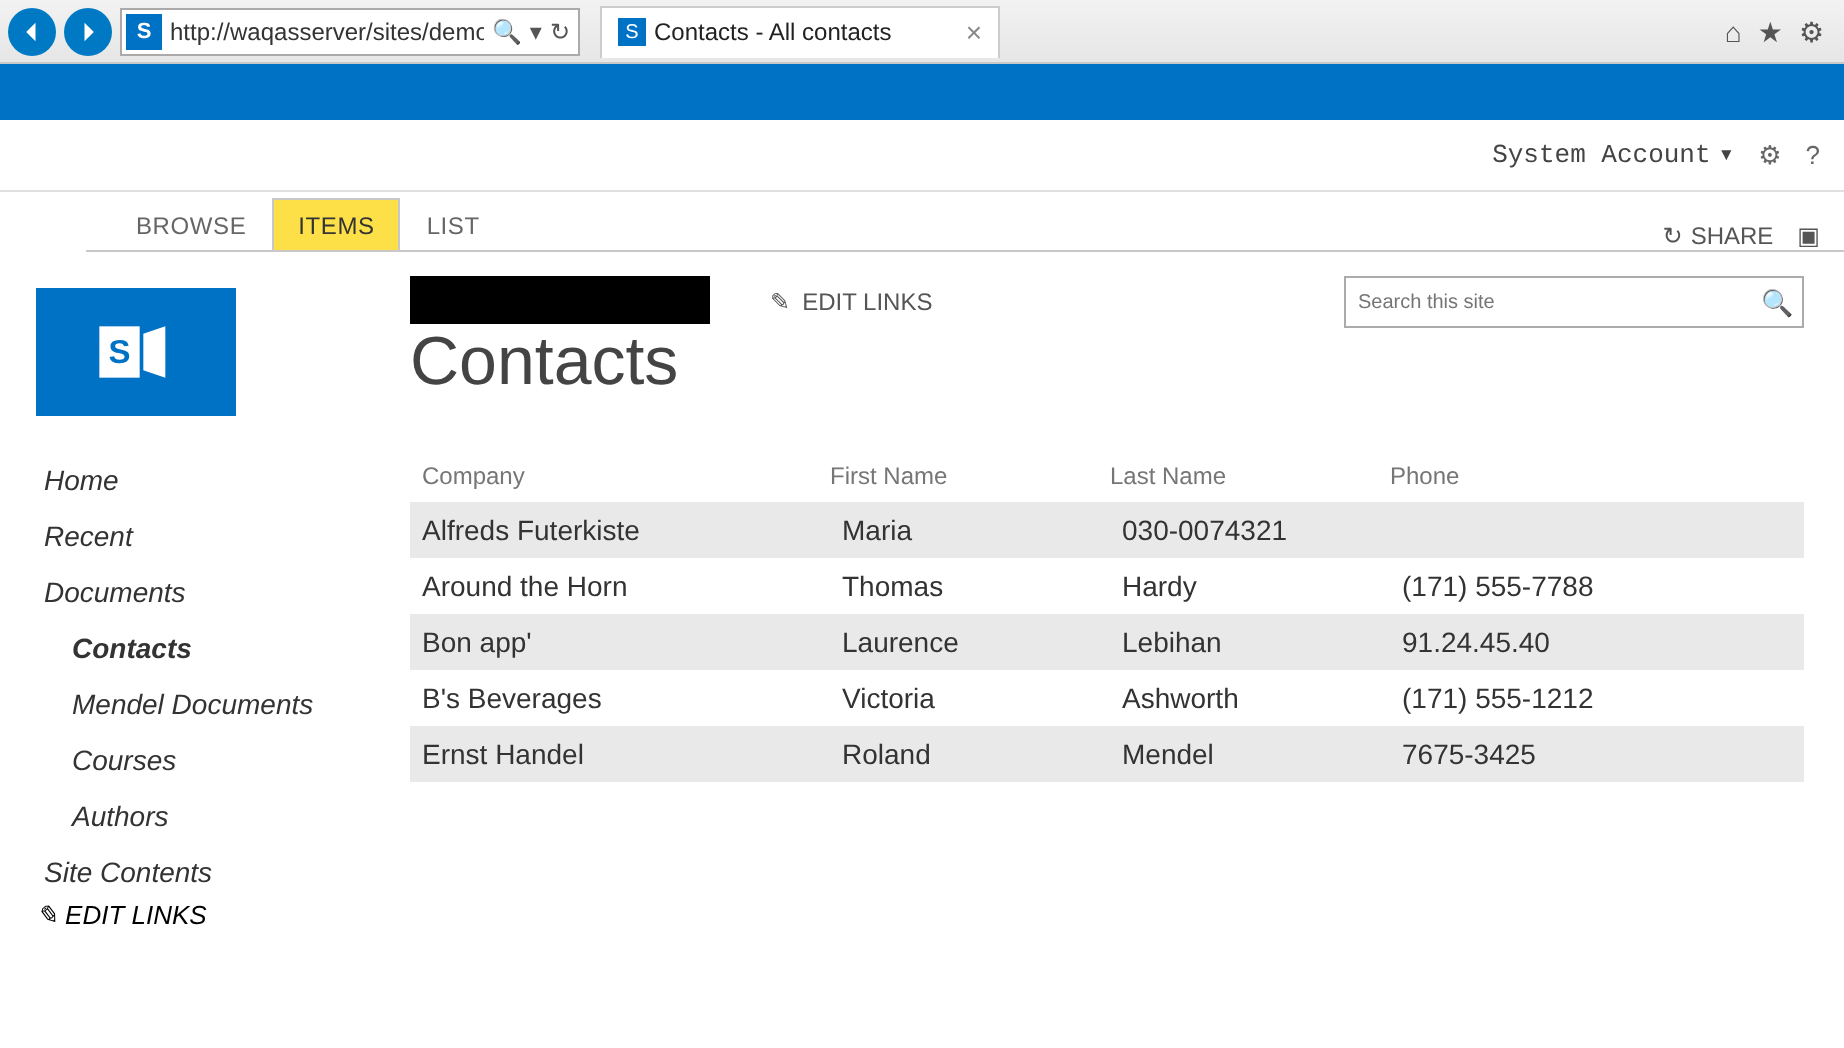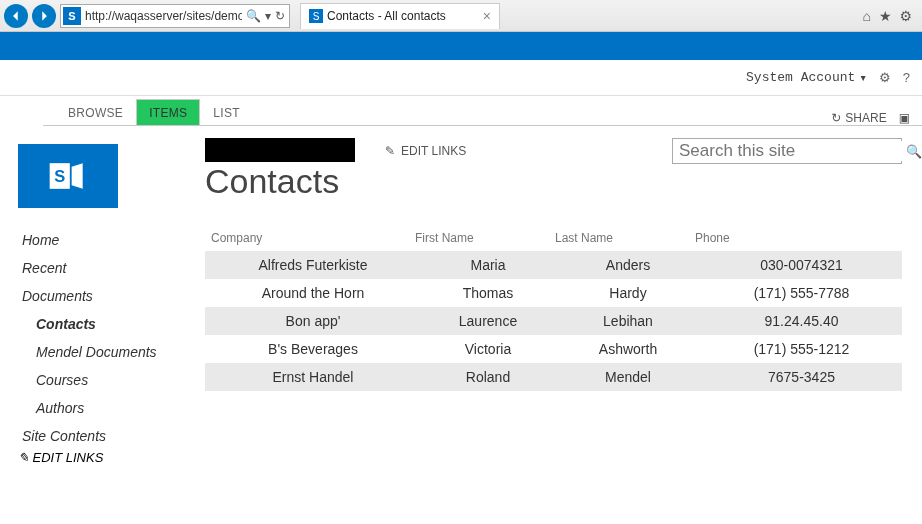--- a/index.html
+++ b/index.html
@@ -73,21 +73,21 @@
 
   .ribbon-tabs {
     height:30px; display:flex; align-items:flex-end; gap:0;
     padding: 0 12px; border-bottom:1px solid #c8c8c8;margin-left:43px;
   }
   .rtab {
     padding:6px 12px 5px; font-size:12px; color:#666; cursor:pointer;
     border:1px solid transparent; border-bottom:none;
     text-transform:uppercase; letter-spacing:0.3px;
   }
-  .rtab.active { border-color:#c8c8c8; background:#22c55e; color:#333; }
+  .rtab.active { border-color:#c8c8c8; background:#fde047; color:#333; }
   .ribbon-right { margin-left:auto; display:flex; align-items:center; gap:12px; color:#555; font-size:12px;}
   .ribbon-right .share { display:flex; align-items:center; gap:4px; cursor:pointer;}
   .ribbon-right .focal { cursor:pointer;}
 
   
   .content { display:flex; }
   .leftcol { width:195px; padding:18px 0 0 18px; }
   .logo-box {
     width:100px; height:64px; background:#0072c6;
     display:flex; align-items:center; justify-content:center;
@@ -98,30 +98,30 @@
   .nav li { padding:6px 4px; font-size:14px; color:#333; cursor:pointer;}
   .nav li.sub { padding-left:18px; font-size:14px; }
   .nav li.sel { font-weight:bold; }
 
   .maincol { flex:1; padding: 12px 20px 0 10px; }
   .blackbar { width:150px; height:24px; background:#000; margin-bottom:6px; }
   .title-row { display:flex; align-items:flex-start; gap:30px; }
   .page-title { font-size:34px; font-weight:200; color:#444; margin-top:-6px;}
   .edit-links-top { color:#555; font-size:12px; display:flex; align-items:center; gap:6px; margin-top:6px; cursor:pointer;}
   .search-wrap { margin-left:auto; display:flex; align-items:center; border:1px solid #ababab; width:230px; height:26px;}
-  .search-wrap input { border:none; outline:none; flex:1; padding:0 6px; font-size:17px; color:#1d4ed8;}
+  .search-wrap input { border:none; outline:none; flex:1; padding:0 6px; font-size:10px; color:#1d4ed8;}
   .search-wrap .search-ic { width:24px; text-align:center; color:#555; cursor:pointer;}
 
   
   .list-head { display:flex; color:#767676; font-size:12px; padding:8px 0 6px; }
   .col-c { width:210px; padding-left:6px;}
   .col-fn { width:140px;}
   .col-ln { width:140px;}
   .col-ph { flex:1;}
-  .row { display:flex; font-size:14px; color:#333; padding:6px 0;text-align:center;}
+  .row { display:flex; font-size:14px; color:#333; padding:6px 0;}
   .row.alt { background:#e9e9e9; }
   .row > div { padding-left:6px; }
 </style>
 </head>
 <body>
 
 <div class="chrome">
   <div class="nav-btn">
     <svg viewBox="0 0 24 24" width="14" height="14">
         <path d="M15 4l-8 8 8 8v-16z"></path>
@@ -223,21 +223,20 @@
       <div class="list-head">
         <div class="col-c">Company</div>
         <div class="col-fn">First Name</div>
         <div class="col-ln">Last Name</div>
         <div class="col-ph">Phone</div>
       </div>
       <div id="rows">
           <div class="row alt">
             <div class="col-c">Alfreds Futerkiste</div>
             <div class="col-fn">Maria</div>
-            <div class="col-ln">Anders</div>
             <div class="col-ph">030-0074321</div>
           </div>
           <div class="row">
             <div class="col-c">Around the Horn</div>
             <div class="col-fn">Thomas</div>
             <div class="col-ln">Hardy</div>
             <div class="col-ph">(171) 555-7788</div>
           </div>
           <div class="row alt">
             <div class="col-c">Bon app'</div>

